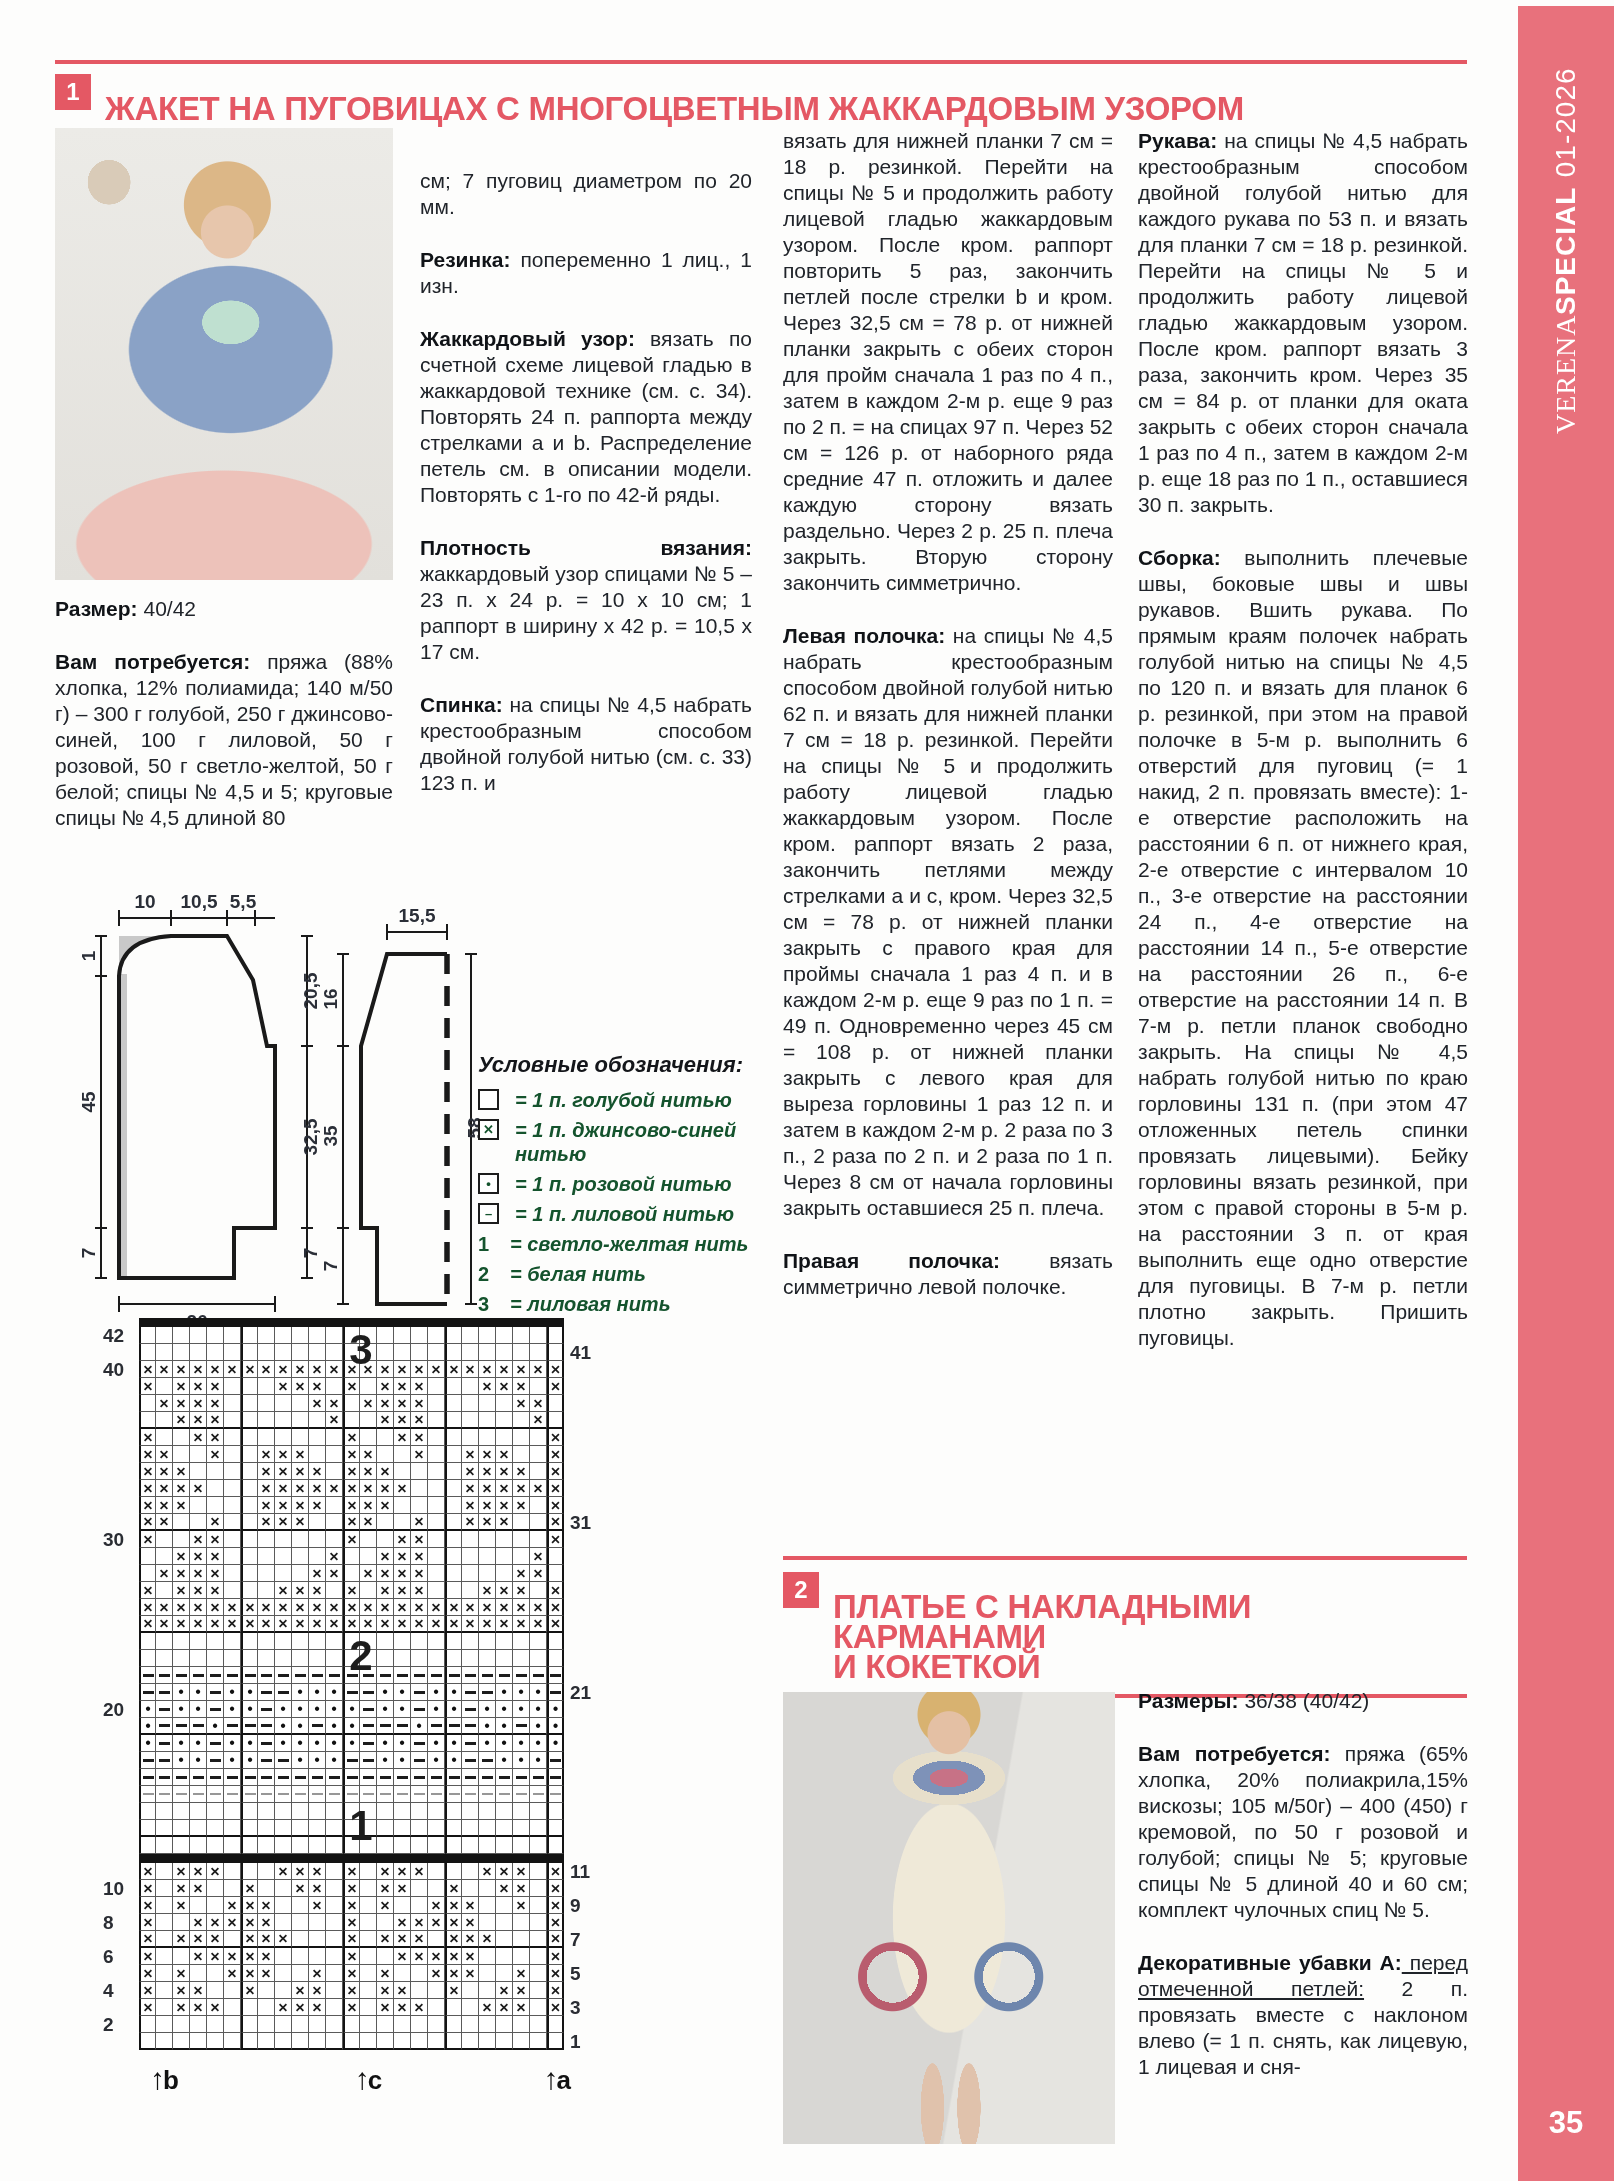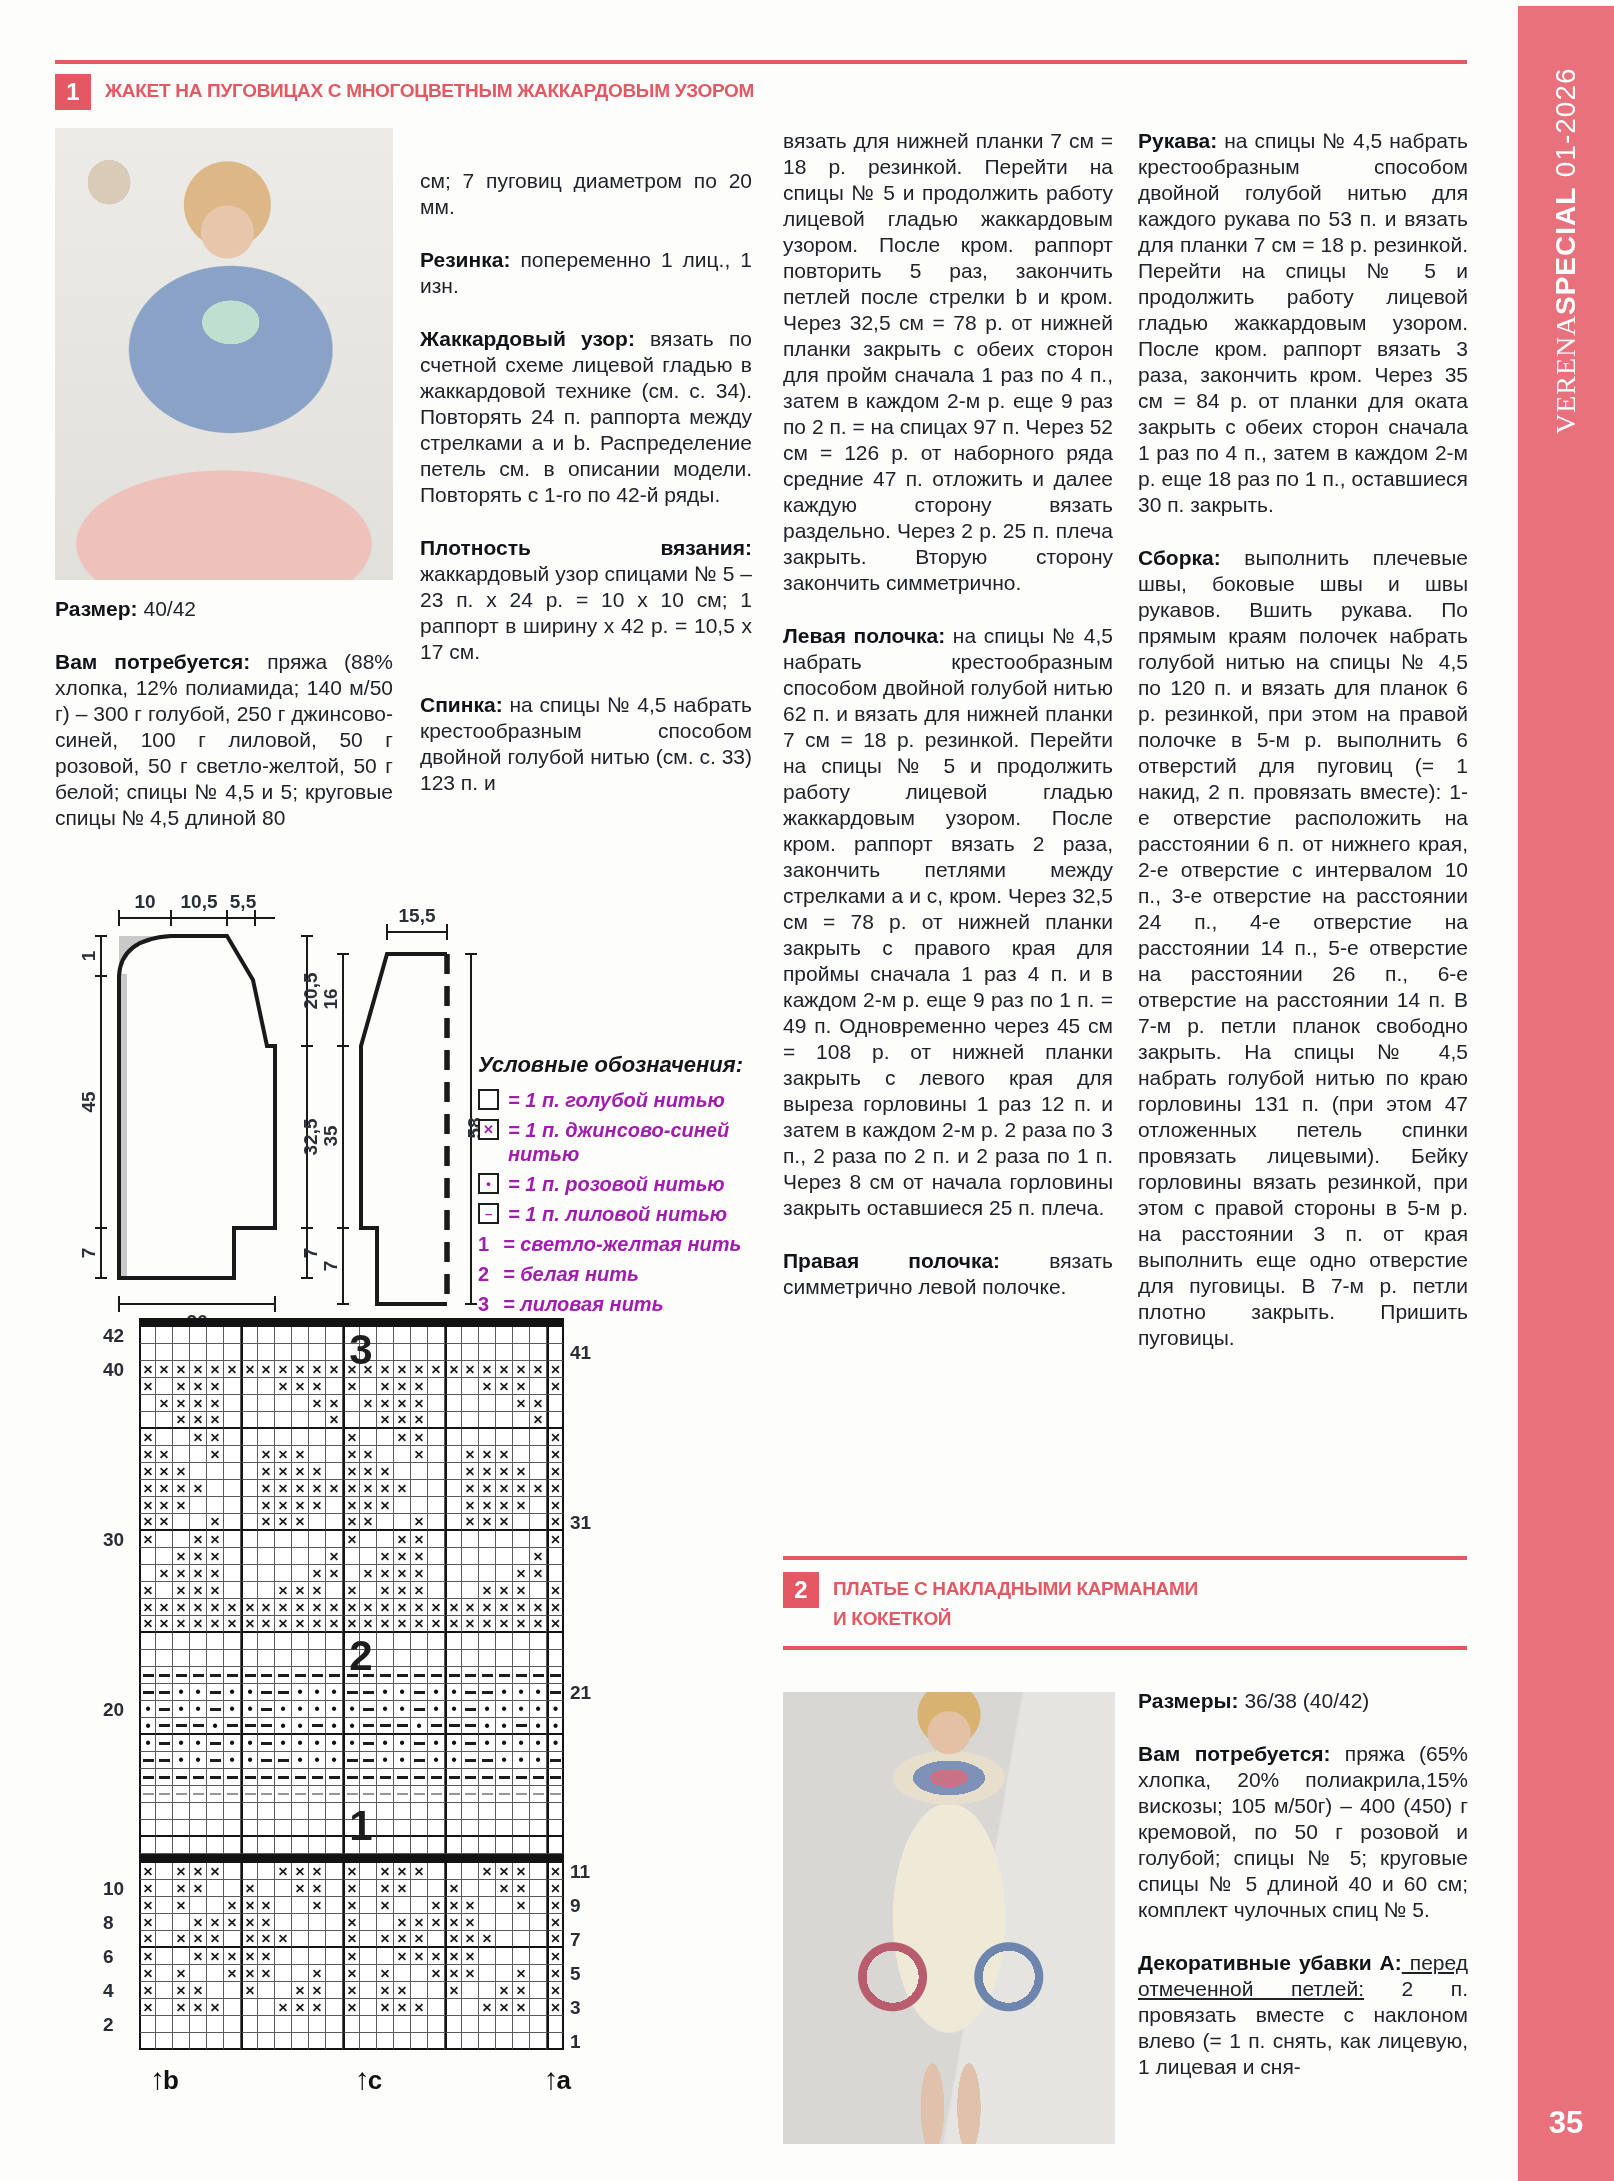--- a/index.html
+++ b/index.html
@@ -8,21 +8,21 @@
   body{width:1614px;height:2181px;position:relative;background:#fdfdfc;
        font-family:"Liberation Sans",sans-serif;color:var(--ink);overflow:hidden;}
   .abs{position:absolute;}
 
   
   .rule{height:4px;background:var(--accent);}
   .head-row{display:flex;align-items:flex-start;gap:14px;margin-top:10px;}
   .numbox{width:36px;height:36px;background:var(--accent);color:#fff;flex:0 0 36px;
           display:flex;align-items:center;justify-content:center;
           font-size:24px;font-weight:bold;}
-  .sec-title{margin:2px 0 0;color:var(--accent);font-size:19px;line-height:30px;
+  .sec-title{margin:20px 0 0;color:var(--accent);font-size:33px;line-height:30px;
              font-weight:bold;letter-spacing:-0.3px;}
 
   
   .tcol p{margin:0 0 27px;text-align:justify;font-size:21px;line-height:26px;color:var(--ink);}
   .tcol p b{color:#101317;}
   .tcol p u{text-decoration:underline;}
 
   
   .photo1{width:338px;height:452px;margin-bottom:16px;
     background:
@@ -41,22 +41,22 @@
       radial-gradient(circle at 33% 63%, transparent 0 26px, #b95c6e 26px 34px, transparent 35px),
       radial-gradient(circle at 68% 63%, transparent 0 26px, #6e86ad 26px 34px, transparent 35px),
       radial-gradient(ellipse 24% 36% at 50% 50%, #efe9d8 0 70%, transparent 71%),
       radial-gradient(ellipse 5% 14% at 45% 92%, #e0c2ac 0 70%, transparent 71%),
       radial-gradient(ellipse 5% 14% at 56% 92%, #e0c2ac 0 70%, transparent 71%),
       linear-gradient(100deg,#d8d7d4 58%,#e5e4e0 58.5%),
       linear-gradient(#d9d8d5 78%,#cfccc6 78%);}
 
   
   .legend-title{font-style:italic;font-weight:bold;font-size:22px;margin:0 0 10px;color:#14161a;}
-  .lrow{display:flex;align-items:flex-start;gap:9px;margin-bottom:6px;
-        font-style:italic;font-weight:bold;font-size:20px;line-height:24px;color:#a21caf;}
+  .lrow{display:flex;align-items:flex-start;gap:16px;margin-bottom:6px;
+        font-style:italic;font-weight:bold;font-size:20px;line-height:24px;color:#14532d;}
   .lbox{width:21px;height:21px;border:2.5px solid #1c1c1c;flex:0 0 21px;margin-top:1px;
         display:flex;align-items:center;justify-content:center;
         font-size:13px;font-style:normal;font-weight:bold;background:#fff;}
   .ldig{width:16px;flex:0 0 16px;font-style:normal;text-align:left;}
 
   
   svg text{font-family:"Liberation Sans",sans-serif;font-weight:bold;fill:#2b2f38;font-size:19px;}
 
   
   #chart{position:relative;padding-bottom:48px;}

